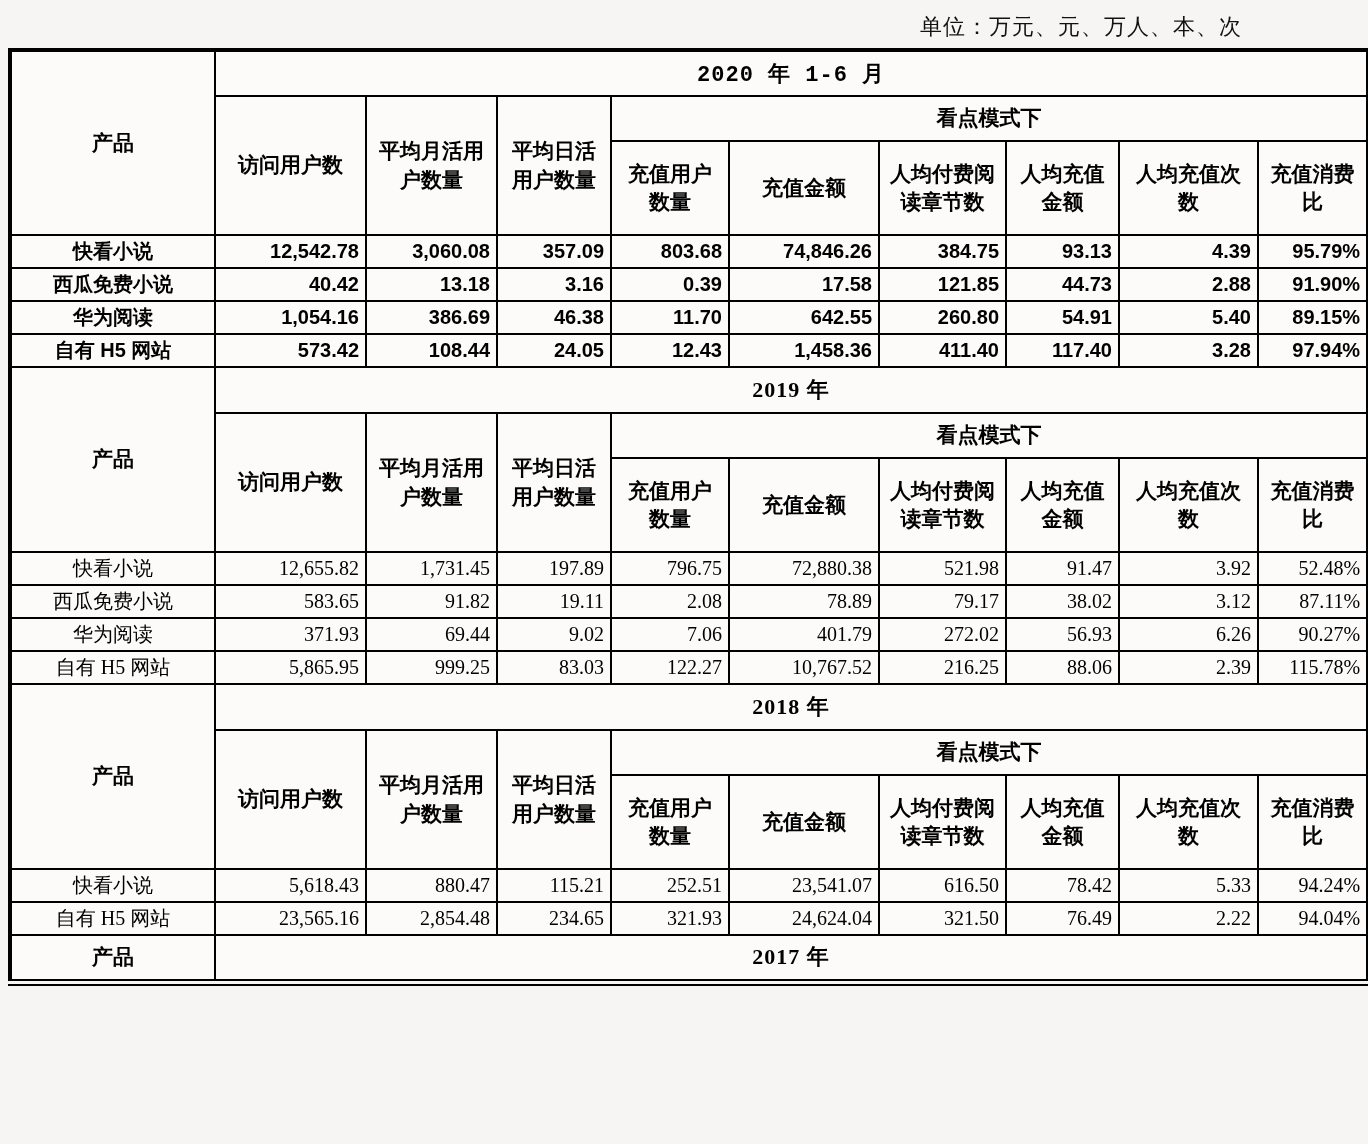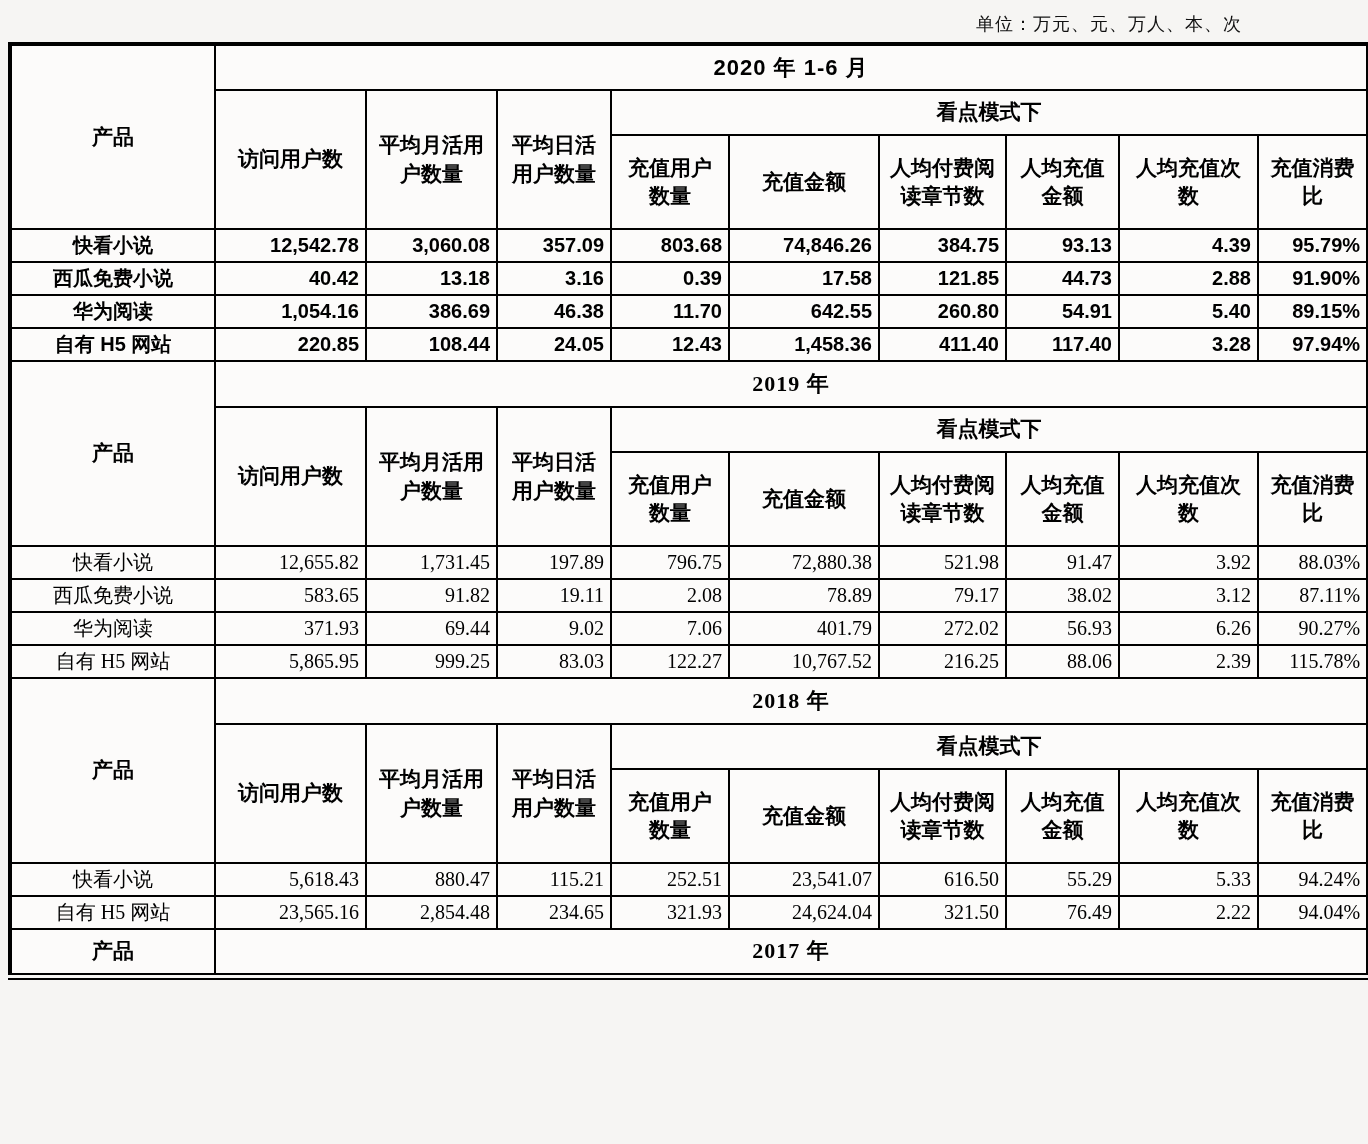--- a/index.html
+++ b/index.html
@@ -7,21 +7,21 @@
     width:1368px;height:1144px;
     background:#f6f5f3;
     font-family:"Liberation Sans",sans-serif;
     color:#000;
     overflow:hidden;
   }
   .unit-note{
     padding:12px 126px 6px 0;
     text-align:right;
     font-family:"Liberation Serif",serif;
-    font-size:18px;
+    font-size:22px;
     letter-spacing:1px;
     color:#111;
   }
   table.metrics{
     border-collapse:collapse;
     table-layout:fixed;
     margin-left:8px;
     width:1352px;
     border:4px solid #000;
     border-bottom:7px double #000;
@@ -43,21 +43,21 @@
     text-align:center;
     font-size:21px;
     line-height:1.35;
   }
   td.year-label{
     font-weight:bold;
     text-align:center;
     font-size:22px;
     letter-spacing:1px;
   }
-  td.year-sans{font-family:Liberation Sans, sans-serif;}
+  td.year-sans{font-family:Liberation Mono, monospace;}
   td.year-serif{font-family:"Liberation Serif",serif;margin-top:40px;}
   td.product-name{
     text-align:center;
     font-size:20px;
   }
   td.num{
     text-align:right;
     padding-right:10px;
     font-size:20px;
   }
@@ -138,21 +138,21 @@
         <td class="num">46.38</td>
         <td class="num">11.70</td>
         <td class="num">642.55</td>
         <td class="num">260.80</td>
         <td class="num">54.91</td>
         <td class="num">5.40</td>
         <td class="num">89.15%</td>
       </tr>
       <tr class="row-data bold-data">
         <td class="product-name">自有 H5 网站</td>
-        <td class="num">220.85</td>
+        <td class="num">573.42</td>
         <td class="num">108.44</td>
         <td class="num">24.05</td>
         <td class="num">12.43</td>
         <td class="num">1,458.36</td>
         <td class="num">411.40</td>
         <td class="num">117.40</td>
         <td class="num">3.28</td>
         <td class="num">97.94%</td>
       </tr>
       <tr class="row-year">
@@ -176,21 +176,21 @@
       <tr class="row-data serif-data">
         <td class="product-name">快看小说</td>
         <td class="num">12,655.82</td>
         <td class="num">1,731.45</td>
         <td class="num">197.89</td>
         <td class="num">796.75</td>
         <td class="num">72,880.38</td>
         <td class="num">521.98</td>
         <td class="num">91.47</td>
         <td class="num">3.92</td>
-        <td class="num">88.03%</td>
+        <td class="num">52.48%</td>
       </tr>
       <tr class="row-data serif-data">
         <td class="product-name">西瓜免费小说</td>
         <td class="num">583.65</td>
         <td class="num">91.82</td>
         <td class="num">19.11</td>
         <td class="num">2.08</td>
         <td class="num">78.89</td>
         <td class="num">79.17</td>
         <td class="num">38.02</td>
@@ -240,21 +240,21 @@
         <td class="head">充值消费比</td>
       </tr>
       <tr class="row-data serif-data">
         <td class="product-name">快看小说</td>
         <td class="num">5,618.43</td>
         <td class="num">880.47</td>
         <td class="num">115.21</td>
         <td class="num">252.51</td>
         <td class="num">23,541.07</td>
         <td class="num">616.50</td>
-        <td class="num">55.29</td>
+        <td class="num">78.42</td>
         <td class="num">5.33</td>
         <td class="num">94.24%</td>
       </tr>
       <tr class="row-data serif-data">
         <td class="product-name">自有 H5 网站</td>
         <td class="num">23,565.16</td>
         <td class="num">2,854.48</td>
         <td class="num">234.65</td>
         <td class="num">321.93</td>
         <td class="num">24,624.04</td>

